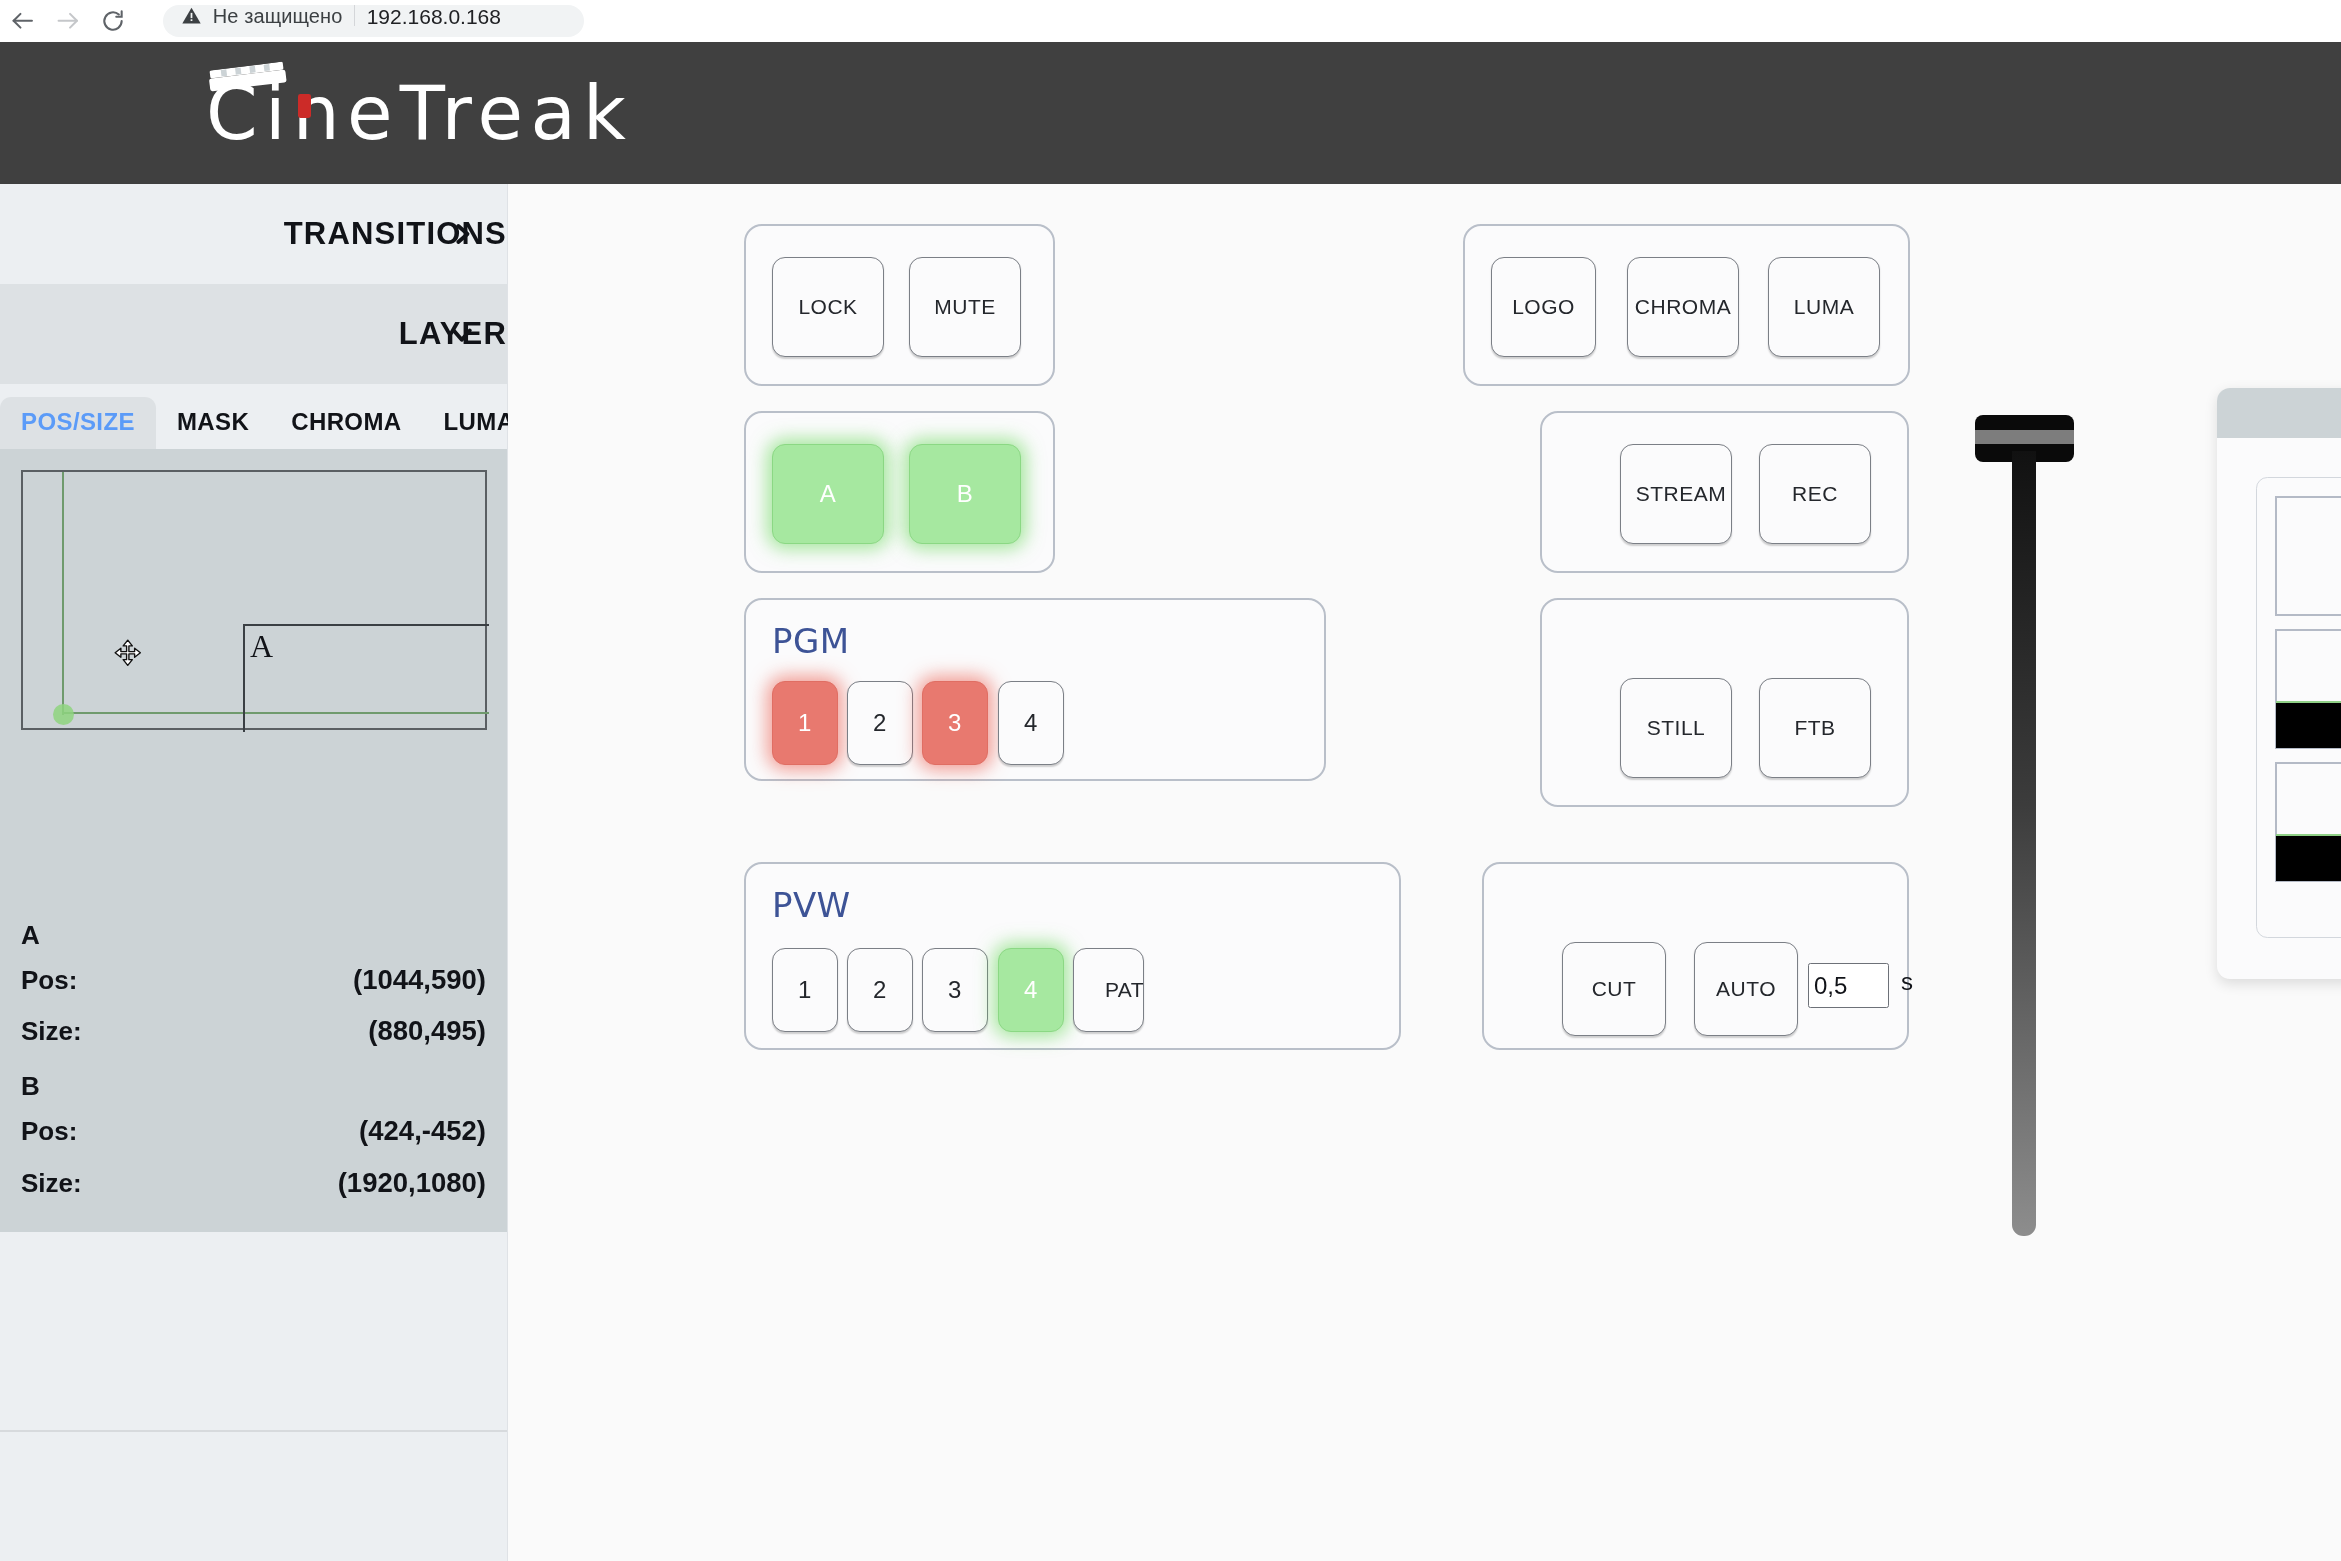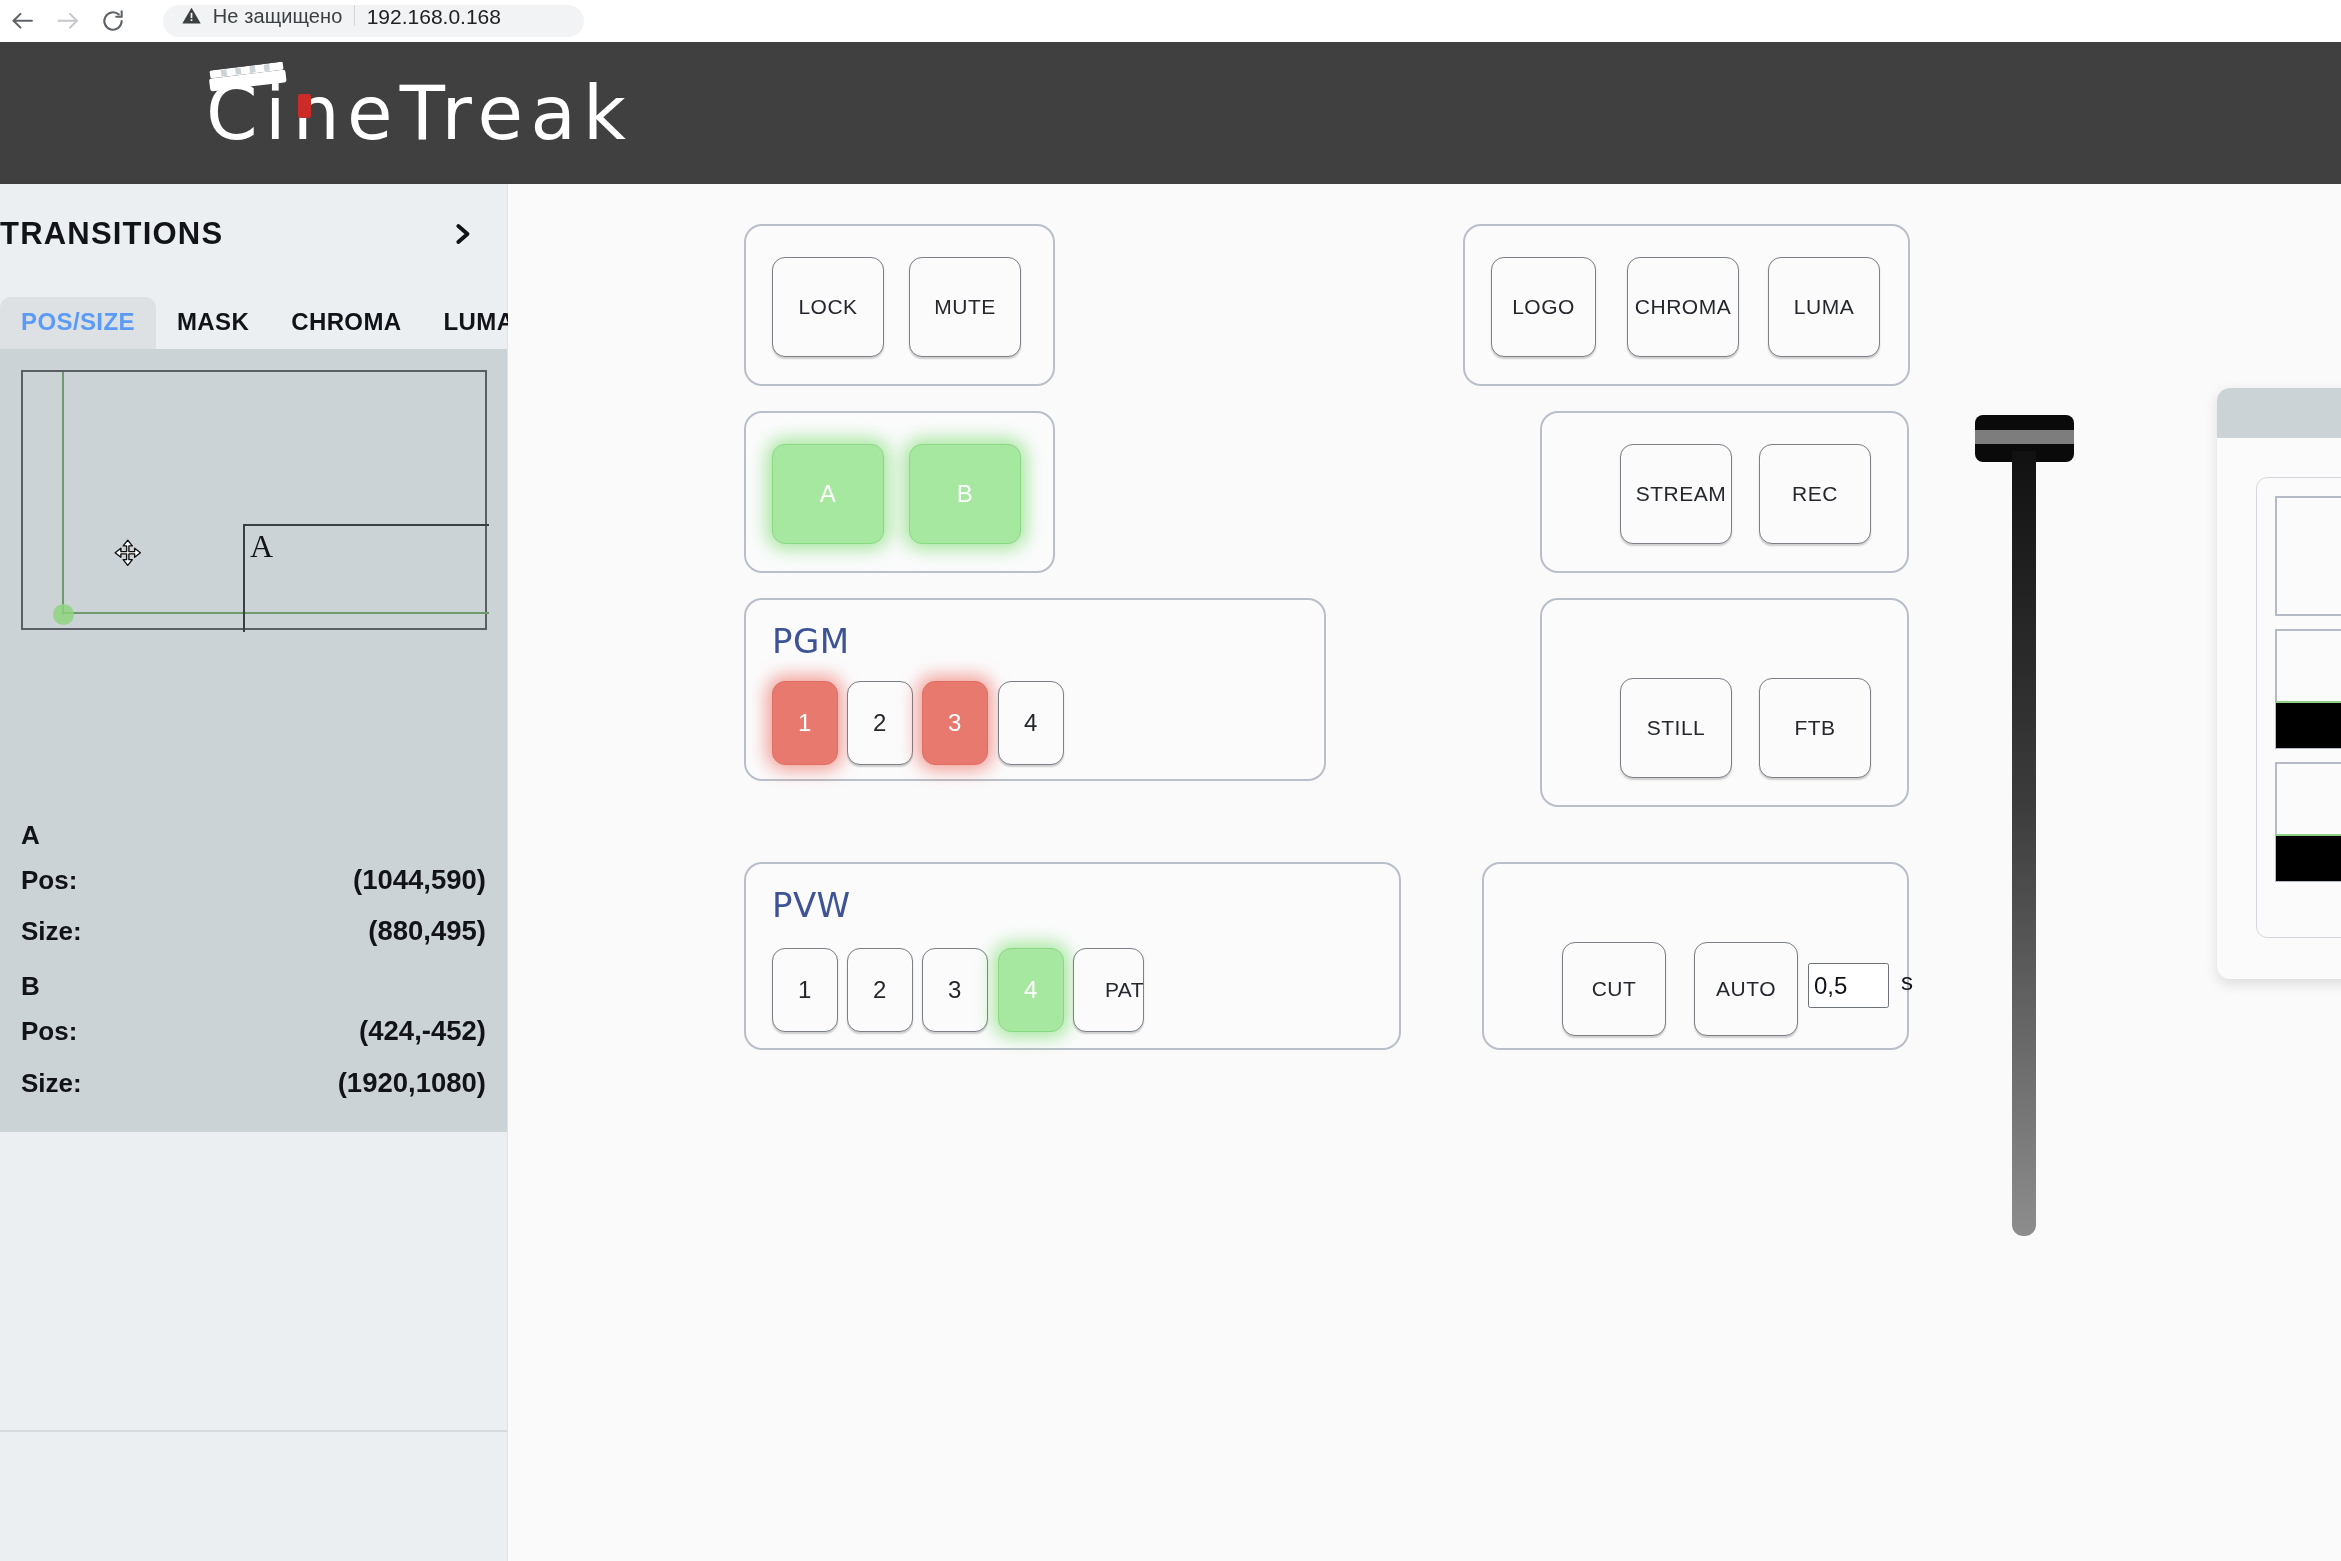--- a/index.html
+++ b/index.html
@@ -60,21 +60,21 @@
   }
 
   
   .sidebar {
     position: absolute; left: 0; top: 0; width: 508px; height: 1377px;
     background: #eceff2; border-right: 1.6px solid #dfe2e6;
     box-shadow: 2.4px 0 4.9px rgba(0,0,0,.06);
   }
   .panel-head {
     position: relative; height: 100px; display: flex; align-items: center;
-    justify-content: flex-start; background: #eceff2;
+    justify-content: flex-end; background: #eceff2;
   }
   .panel-head.layer { background: #dde1e4; }
   .panel-head-label {
     font-size: 31px; font-weight: 700; letter-spacing: 1.2px; color: #111318;
   }
   .chev {
     position: absolute; right: 32px; top: 50%; transform: translateY(-50%);
     width: 27.5px; height: 27.5px; color: #111318;
   }
 
@@ -259,20 +259,26 @@
 
   <div class="sidebar">
 
     <div class="panel-head">
       <span class="panel-head-label">TRANSITIONS</span>
       <svg class="chev" viewBox="0 0 24 24" fill="none" stroke="currentColor" stroke-width="3.4" stroke-linecap="round" stroke-linejoin="round">
           <polyline points="9,5 17,12 9,19"></polyline>
         </svg>
     </div>
 
+    <div class="panel-head layer">
+      <span class="panel-head-label">LAYER</span>
+      <svg class="chev" viewBox="0 0 24 24" fill="none" stroke="currentColor" stroke-width="3.4" stroke-linecap="round" stroke-linejoin="round">
+          <polyline points="5,9 12,17 19,9"></polyline>
+        </svg>
+    </div>
 
     <div class="tabs-row">
       <div class="tab active">POS/SIZE</div>
       <div class="tab">MASK</div>
       <div class="tab">CHROMA</div>
       <div class="tab">LUMA</div>
     </div>
 
     <div class="preview-block">
       <div class="canvas">

